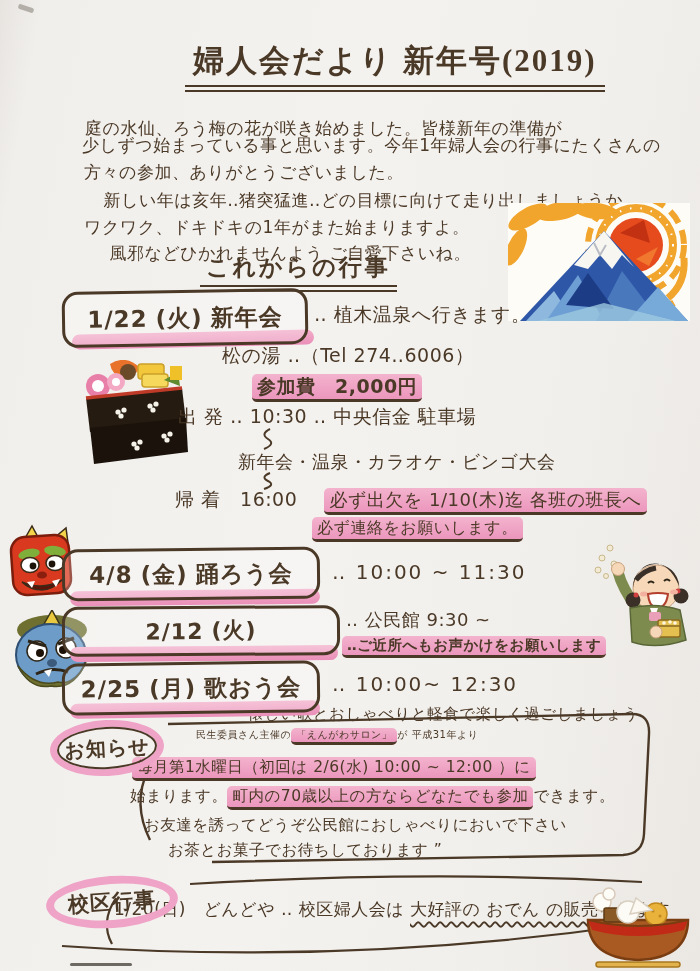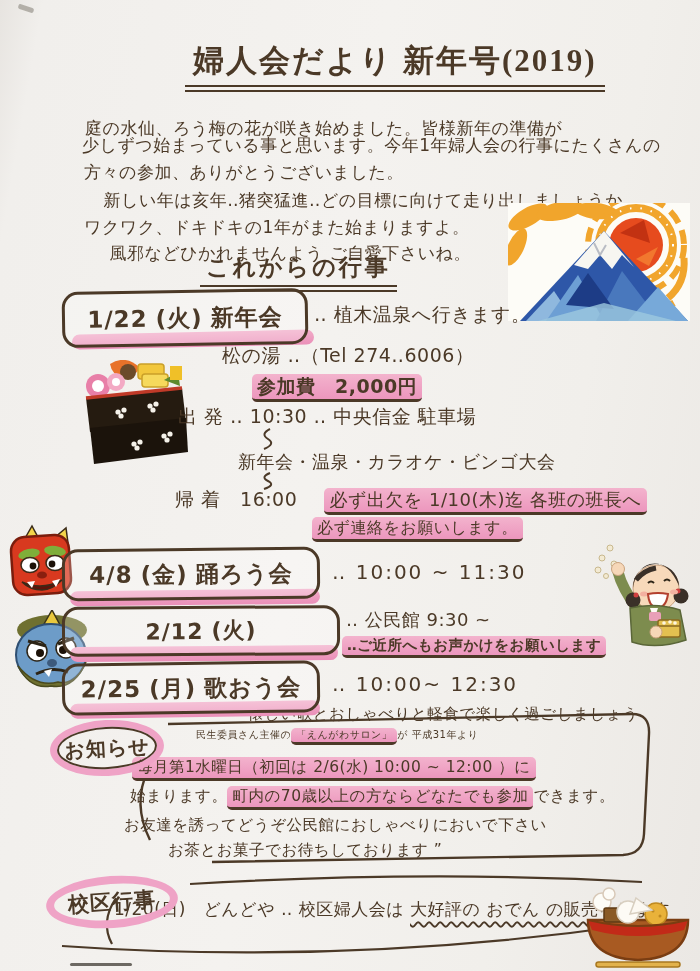--- a/index.html
+++ b/index.html
@@ -273,21 +273,21 @@
 
 <div class="line" style="left:188px; top:728px; font-size:10px;margin-left:8px;">
   <span>民生委員さん主催の</span><span class="hlu">「えんがわサロン」</span><span>が 平成31年より</span>
 </div>
 <div class="line" style="left:132px; top:757px; font-size:15.5px;">
   <span class="hlu">毎月第1水曜日（初回は 2/6(水) 10:00 ~ 12:00 ）に</span>
 </div>
 <div class="line" style="left:130px; top:786px; font-size:15.5px;">
   <span>始まります。</span><span class="hlu">町内の70歳以上の方ならどなたでも参加</span><span>できます。</span>
 </div>
-<div class="line" style="left:124px; top:815px; font-size:15.5px;">お友達を誘ってどうぞ公民館におしゃべりにおいで下さい</div>
+<div class="line" style="left:144px; top:815px; font-size:15.5px;">お友達を誘ってどうぞ公民館におしゃべりにおいで下さい</div>
 <div class="line" style="left:168px; top:840px; font-size:15.5px;">お茶とお菓子でお待ちしております ”</div>
 
 <div class="ellipse-pink" style="left:46px; top:876px; width:132px; height:52px; transform:rotate(-4deg); border-width:8px;">
   <span class="label-text" style="font-size:21px;">校区行事</span>
 </div>
 
 <div class="illu" style="left:48px; top:866px; z-index:0;">
   <svg width="604" height="104" viewBox="0 0 604 104">
     <path d="M142,18 Q380,4 594,16" stroke="#4b3927" stroke-width="2.2" fill="none"></path>
     <path d="M14,80 Q300,100 590,58" stroke="#4b3927" stroke-width="2.2" fill="none"></path>

